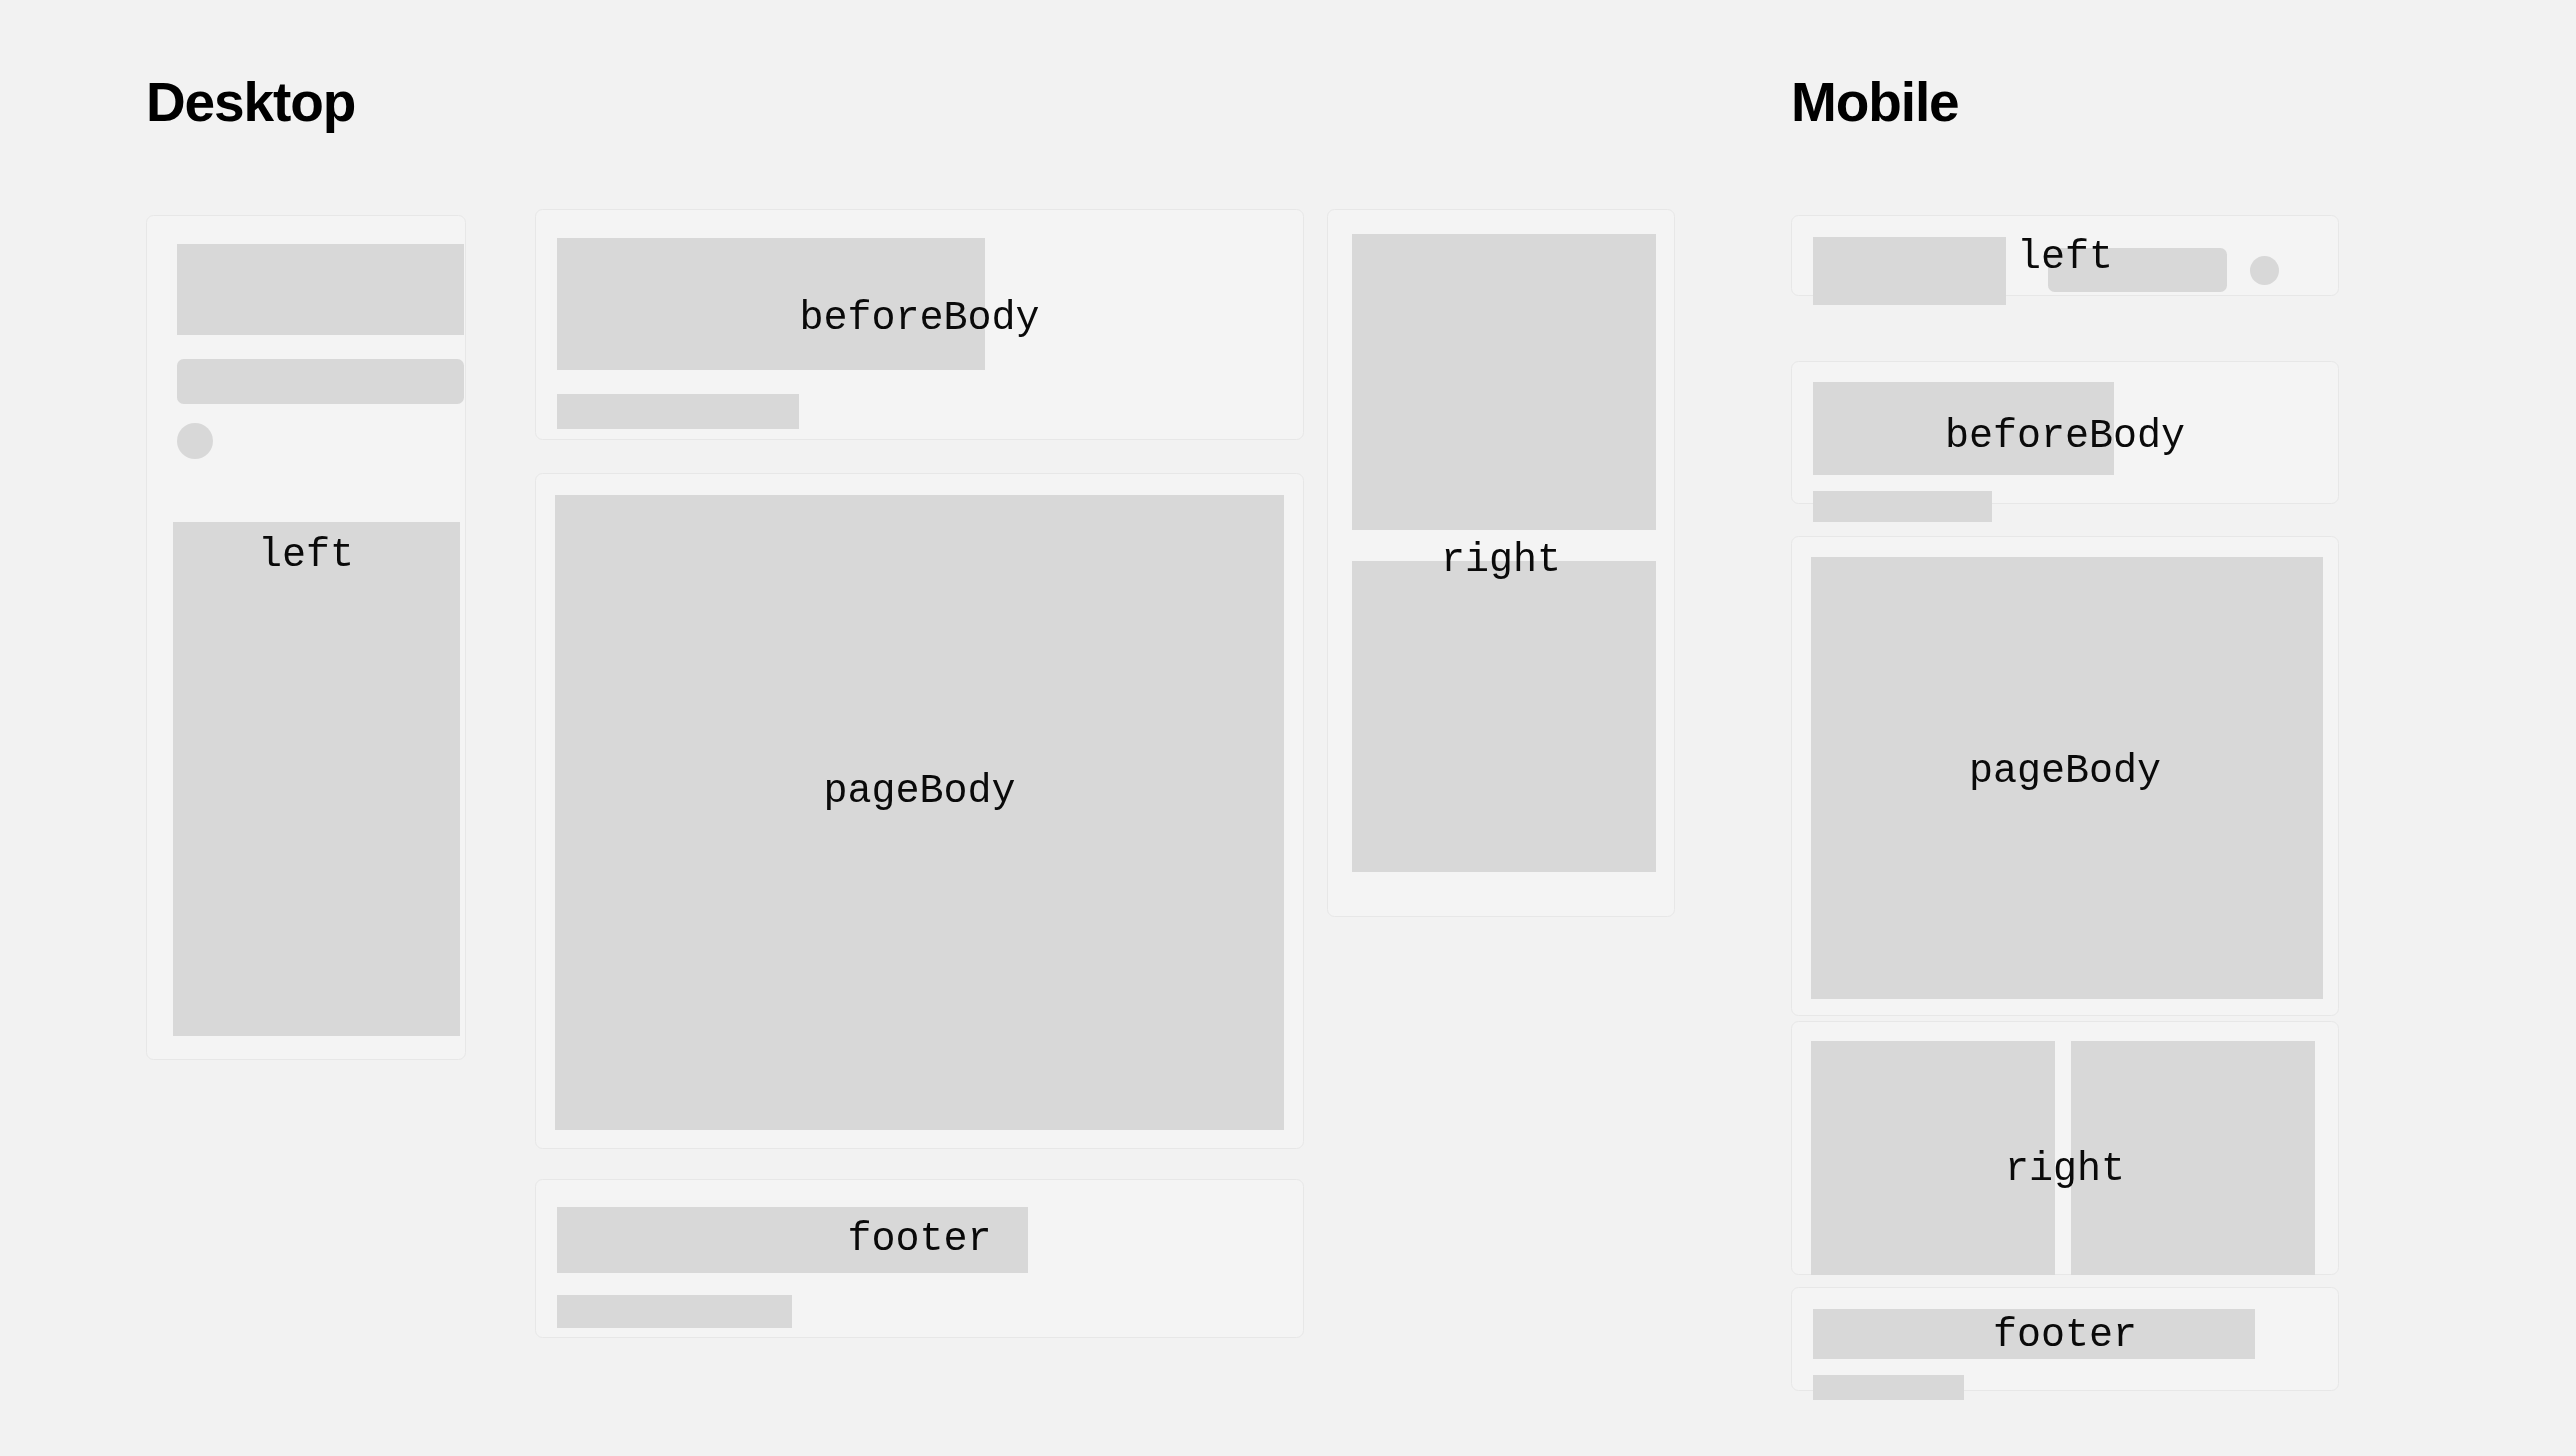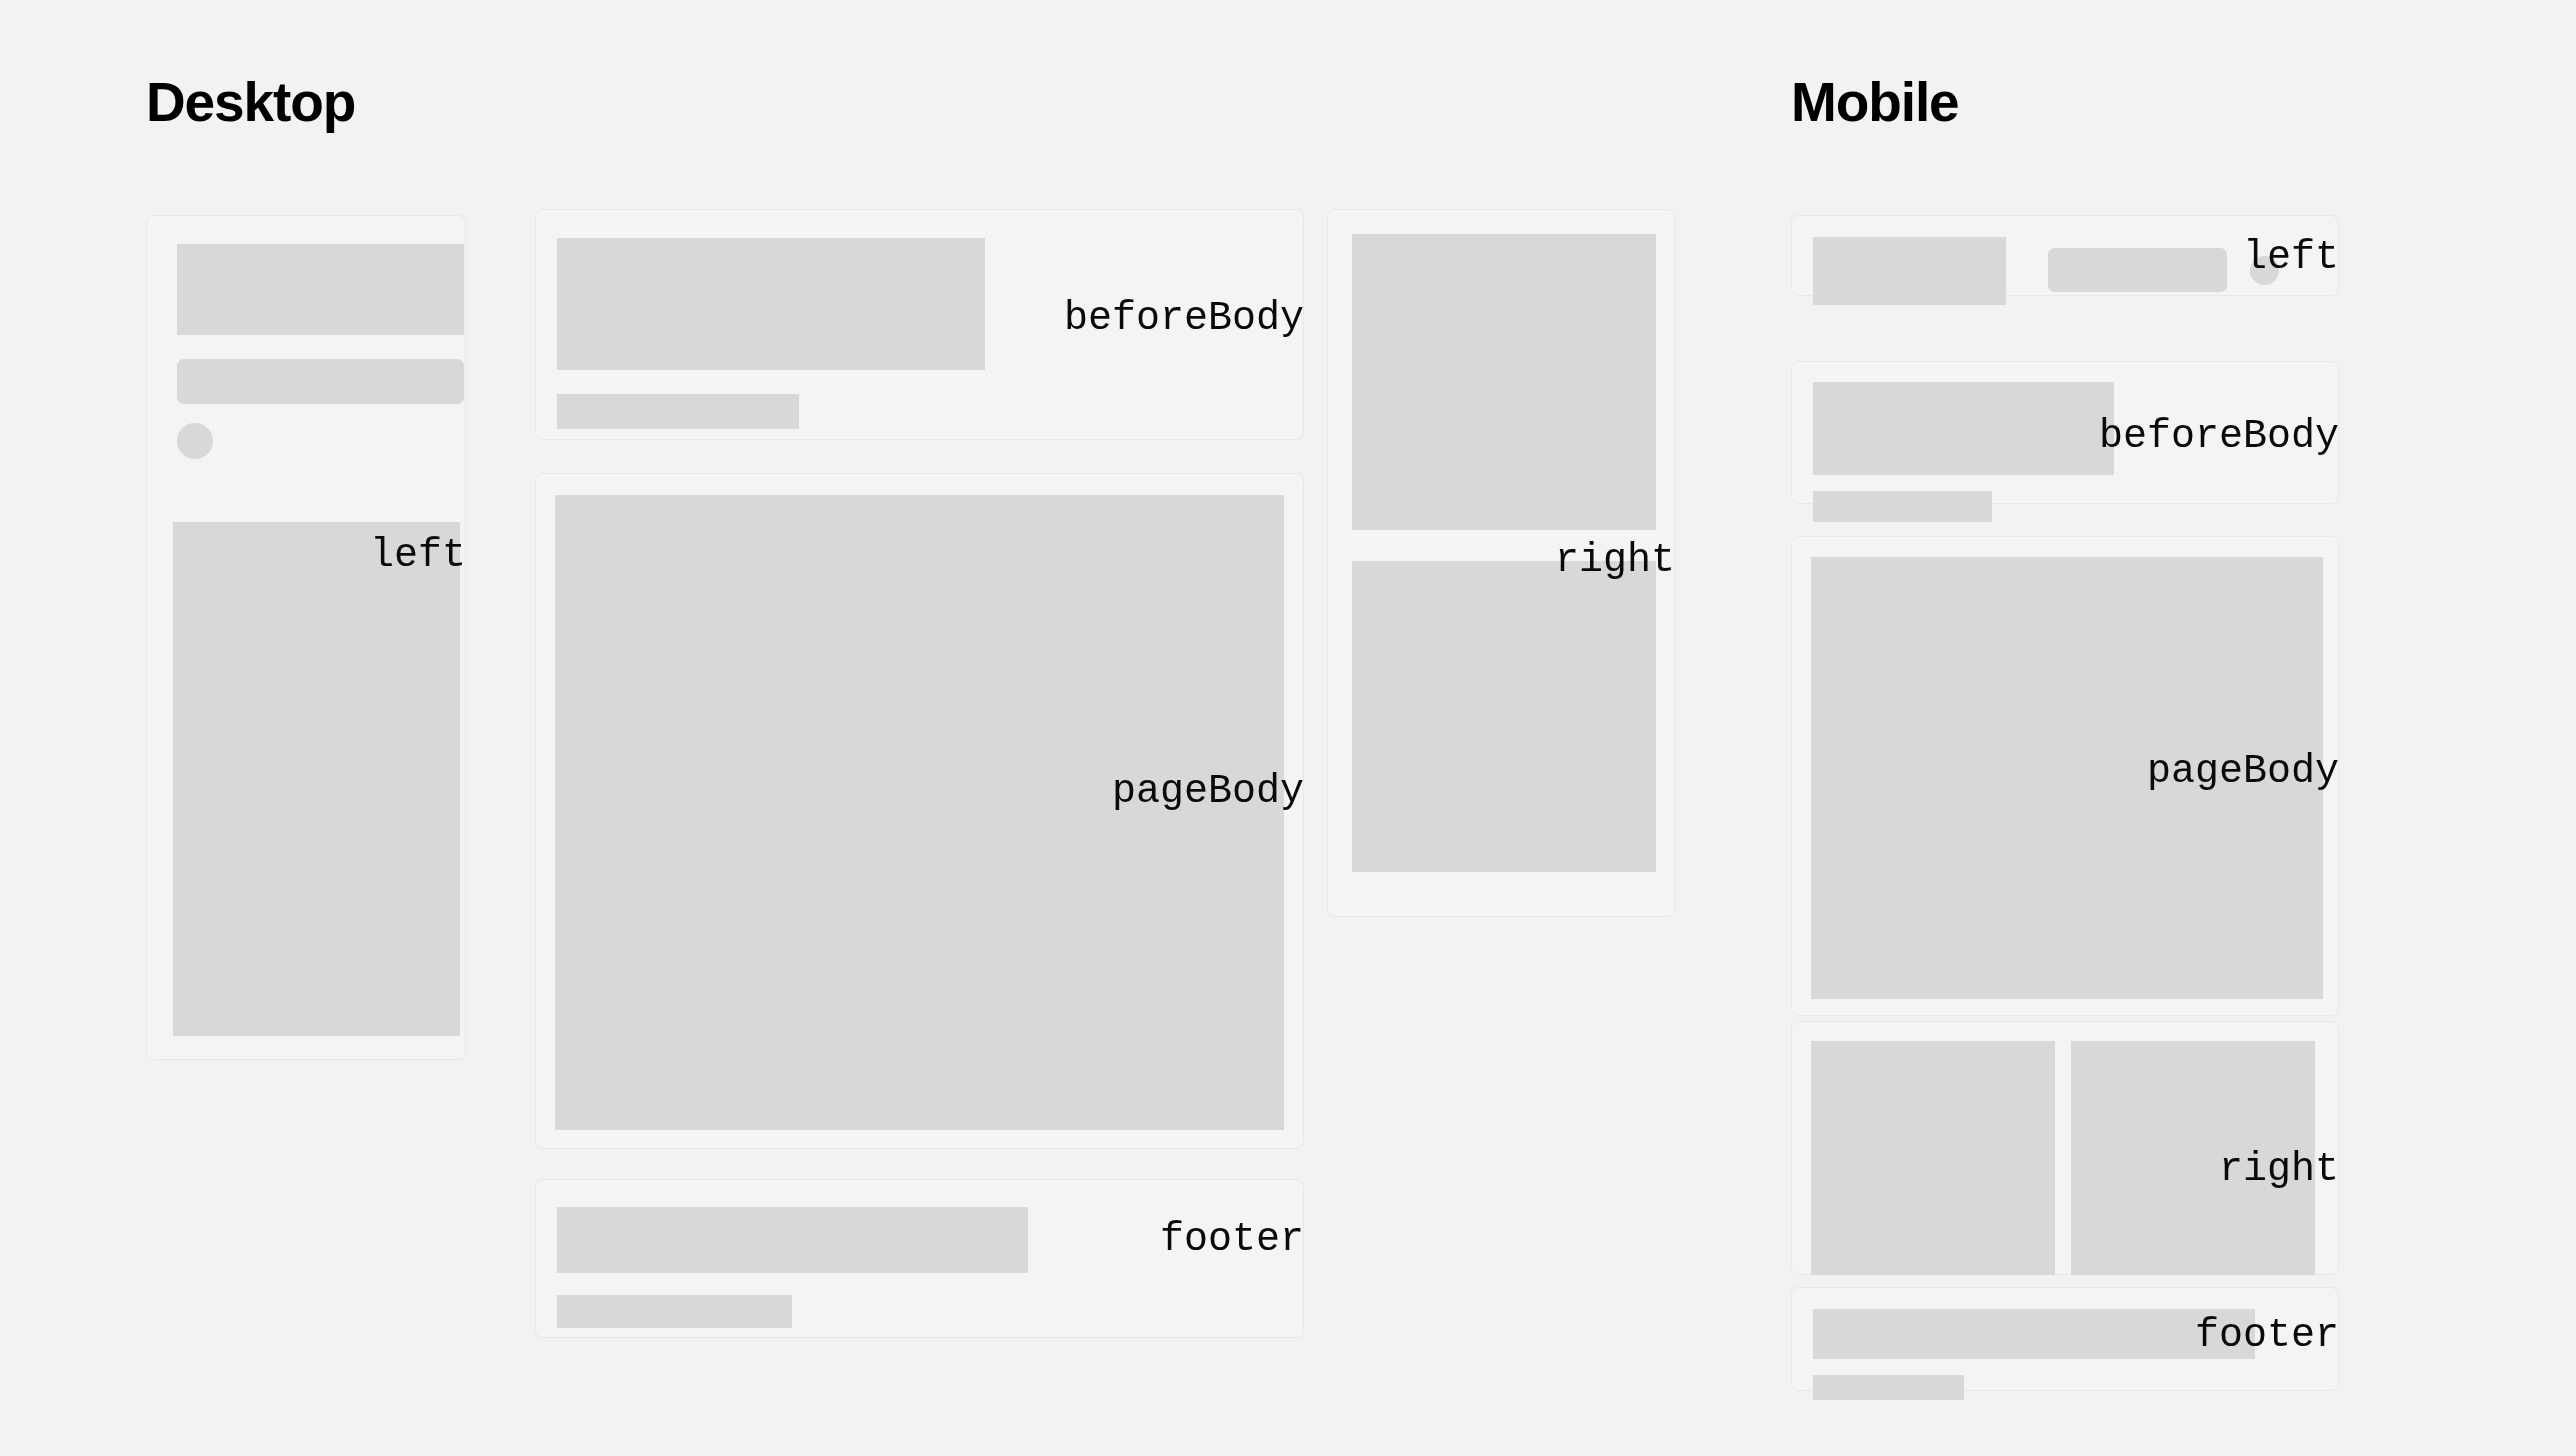--- a/index.html
+++ b/index.html
@@ -48,21 +48,21 @@
   }
   .blk.round  { border-radius: 6.6px; }
   .blk.circle { border-radius: 50%; }
 
   
   .region-label {
     position: absolute;
     font-family: "Liberation Mono", "DejaVu Sans Mono", monospace;
     color: #0a0a0a;
     white-space: nowrap;
-    text-align: right;
+    text-align: center;
     pointer-events: none;
     z-index: 5;
     line-height: 1;
   }
 
   
 
   
   #d-left-panel { left: 146px; top: 215px; width: 320px; height: 845px; }
   #d-left-b1 { left: 30px; top: 28px; width: 287px; height: 91px; }

